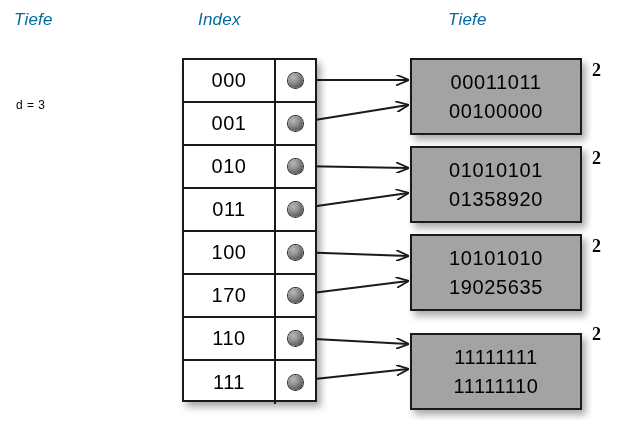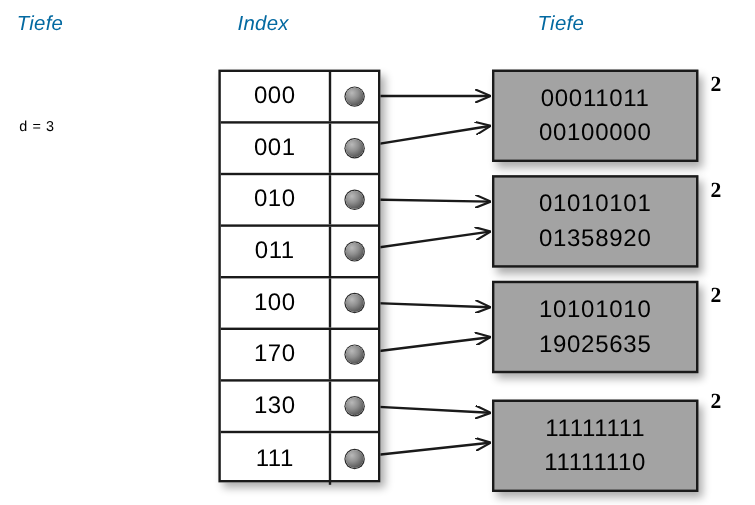--- a/index.html
+++ b/index.html
@@ -189,21 +189,21 @@
           <span class="dot"></span>
         </div>
     </div>
     <div class="idx-row">
       <div class="idx-key">170</div>
       <div class="idx-ptr">
           <span class="dot"></span>
         </div>
     </div>
     <div class="idx-row">
-      <div class="idx-key">130</div>
+      <div class="idx-key">110</div>
       <div class="idx-ptr">
           <span class="dot"></span>
         </div>
     </div>
     <div class="idx-row">
       <div class="idx-key">111</div>
       <div class="idx-ptr">
           <span class="dot"></span>
         </div>
     </div>

